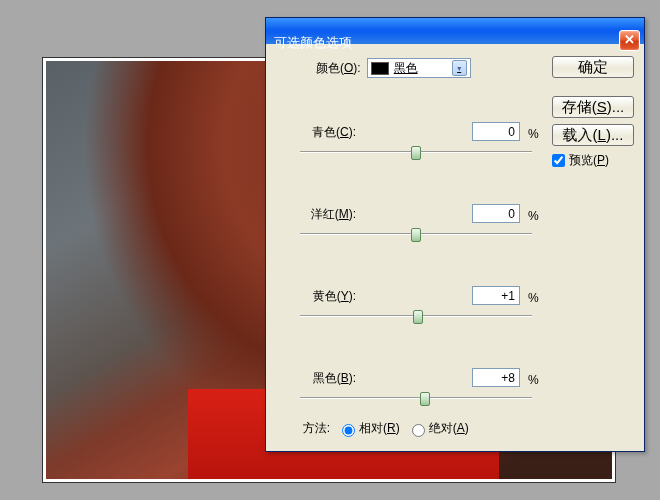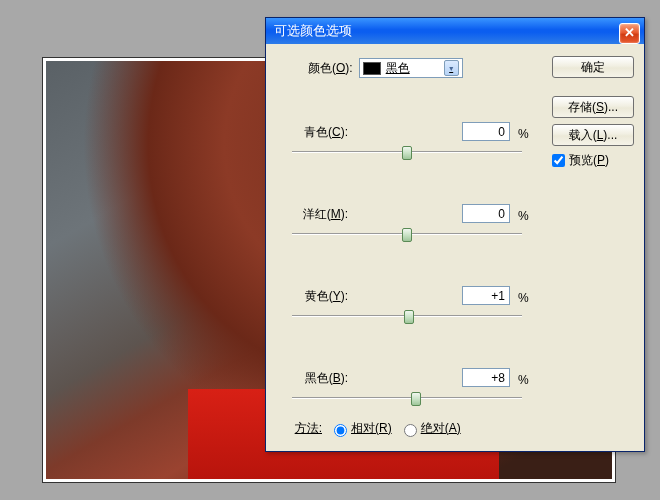--- a/index.html
+++ b/index.html
@@ -16,41 +16,41 @@
 .wm-logo .swoosh2{position:absolute;left:18px;top:0;width:45px;height:42px;border:3px solid #c01818;border-bottom:none;border-left:none;border-radius:0 40px 0 0;transform:rotate(15deg);}
 .wm-logo .swoosh3{position:absolute;left:28px;top:24px;width:30px;height:28px;border:3px solid #1a8a1a;border-top:none;border-right:none;border-radius:0 0 0 25px;transform:rotate(-35deg);}
 .wm-86{font-size:26px;font-weight:bold;display:inline-block;}
 .wm-86 .c8{color:#c01818;}
 .wm-86 .c6{color:#1156c7;}
 .wm-86 .cp{color:#1a8a1a;}
 .wm-86 .cs{color:#e6b800;}
 .wm-url{font-size:11px;color:#111;margin-left:4px;}
 .wm-sub{font-size:12px;color:#111;margin-top:2px;}
 .dialog{position:absolute;left:265px;top:17px;width:380px;background:#ece9d8;border:1px solid #0a246a;box-shadow:2px 2px 4px rgba(0,0,0,.25);}
-.titlebar{height:26px;background:linear-gradient(180deg,#3a95ff 0%,#0b5ef0 45%,#0b5ef0 55%,#2d7be8 100%);color:#fff;font-size:13px;line-height:26px;padding:12px 4px 0 8px;display:flex;align-items:flex-end;justify-content:space-between;}
+.titlebar{height:26px;background:linear-gradient(180deg,#3a95ff 0%,#0b5ef0 45%,#0b5ef0 55%,#2d7be8 100%);color:#fff;font-size:13px;line-height:26px;padding:12px 4px 0 8px;display:flex;align-items:flex-start;justify-content:space-between;}
 .close-btn{width:21px;height:21px;background:linear-gradient(180deg,#f7a07b,#e7592e 45%,#d13c12 55%,#e7592e);border:1px solid #fff;border-radius:3px;color:#fff;font-weight:bold;font-size:13px;line-height:17px;text-align:center;cursor:pointer;box-shadow:inset 0 0 2px rgba(255,255,255,.6);}
-.dlg-body{padding:12px 10px 14px 16px;display:flex;gap:20px;}
+.dlg-body{padding:12px 10px 14px 24px;display:flex;gap:10px;}
 .left-col{flex:1;}
 .right-col{width:82px;display:flex;flex-direction:column;gap:6px;}
-.win-btn{height:22px;background:linear-gradient(180deg,#fff,#f1efe2 45%,#ece9d8 55%,#f5f3e8);border:1px solid #707070;border-radius:3px;font-size:12px;cursor:pointer;font-family:inherit;}
+.win-btn{height:22px;background:linear-gradient(180deg,#fff,#f1efe2 45%,#ece9d8 55%,#f5f3e8);border:1px solid #707070;border-radius:3px;font-size:15px;cursor:pointer;font-family:inherit;}
 .color-row{display:flex;align-items:center;gap:6px;margin:2px 0 14px 26px;}
 .lbl{text-align:right;display:inline-block;}
 .lbl u{text-decoration:underline;}
 .color-select{display:inline-flex;align-items:center;gap:5px;width:104px;height:20px;background:#fff;border:1px solid #7f9db9;padding:0 3px;cursor:pointer;text-decoration:underline;}
 .swatch{width:18px;height:13px;background:#000;border:1px solid #555;}
 .dd-arrow{margin-left:auto;width:15px;height:16px;background:linear-gradient(180deg,#dbeaff,#b6d3f6);border:1px solid #7f9db9;border-radius:2px;display:flex;align-items:center;justify-content:center;font-size:8px;color:#4a6a99;}
 .slider-group{margin-bottom:14px;}
 .slider-row{display:flex;align-items:flex-end;gap:8px;margin-bottom:3px;margin-top:44px;}
 .slider-row .lbl{width:66px;}
 .num-input{width:48px;height:19px;border:1px solid #7f9db9;background:#fff;text-align:right;padding:0 4px;font-size:12px;font-family:inherit;}
 .pct{width:14px;}
 .track{position:relative;height:16px;margin:0 10px 0 10px;}
 .track-line{position:absolute;left:0;right:0;top:7px;height:2px;background:#9a9a9a;border-bottom:1px solid #fff;}
 .thumb{position:absolute;top:2px;width:10px;height:14px;background:linear-gradient(180deg,#f0f7ef,#c9e3c6 50%,#9fc69a);border:1px solid #5a8a55;border-radius:2px;cursor:pointer;transform:translateX(-50%);}
-.method-row{display:flex;align-items:center;gap:12px;text-decoration:underline;}
+.method-row{display:flex;align-items:center;gap:12px;}
 .method-row .lbl{width:40px;text-align:right;}
 .radio-lbl{display:inline-flex;align-items:flex-end;gap:4px;cursor:pointer;}
 .radio-lbl input{margin:0;}
 .chk-row{display:flex;align-items:center;gap:4px;}
 .chk-row input{margin:0;}
 </style>
 </head>
 <body>
 
 <div class="canvas-frame">

